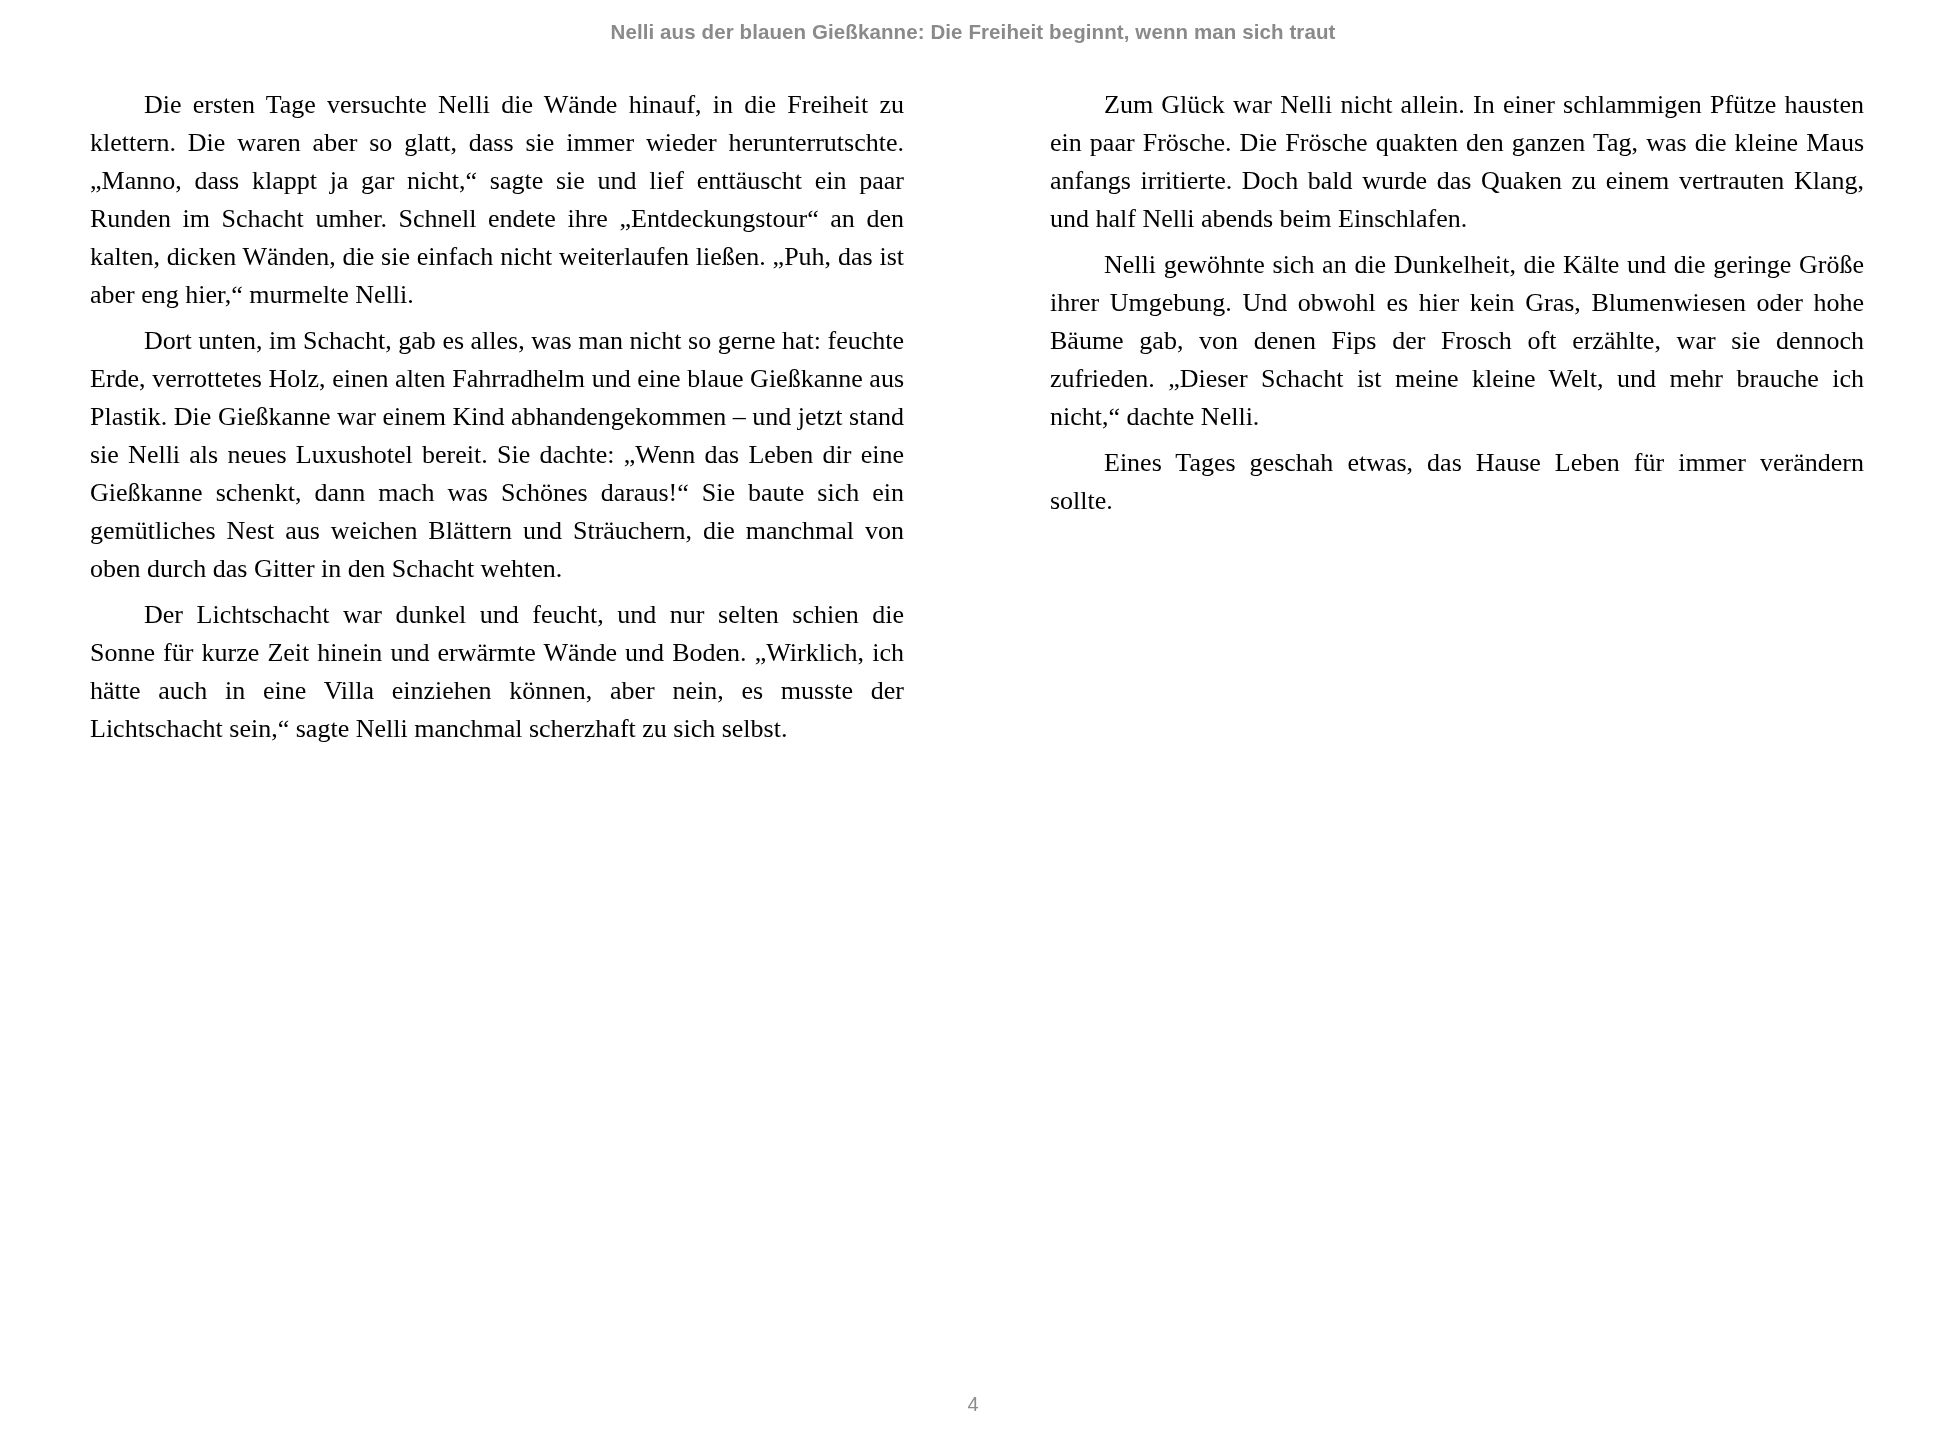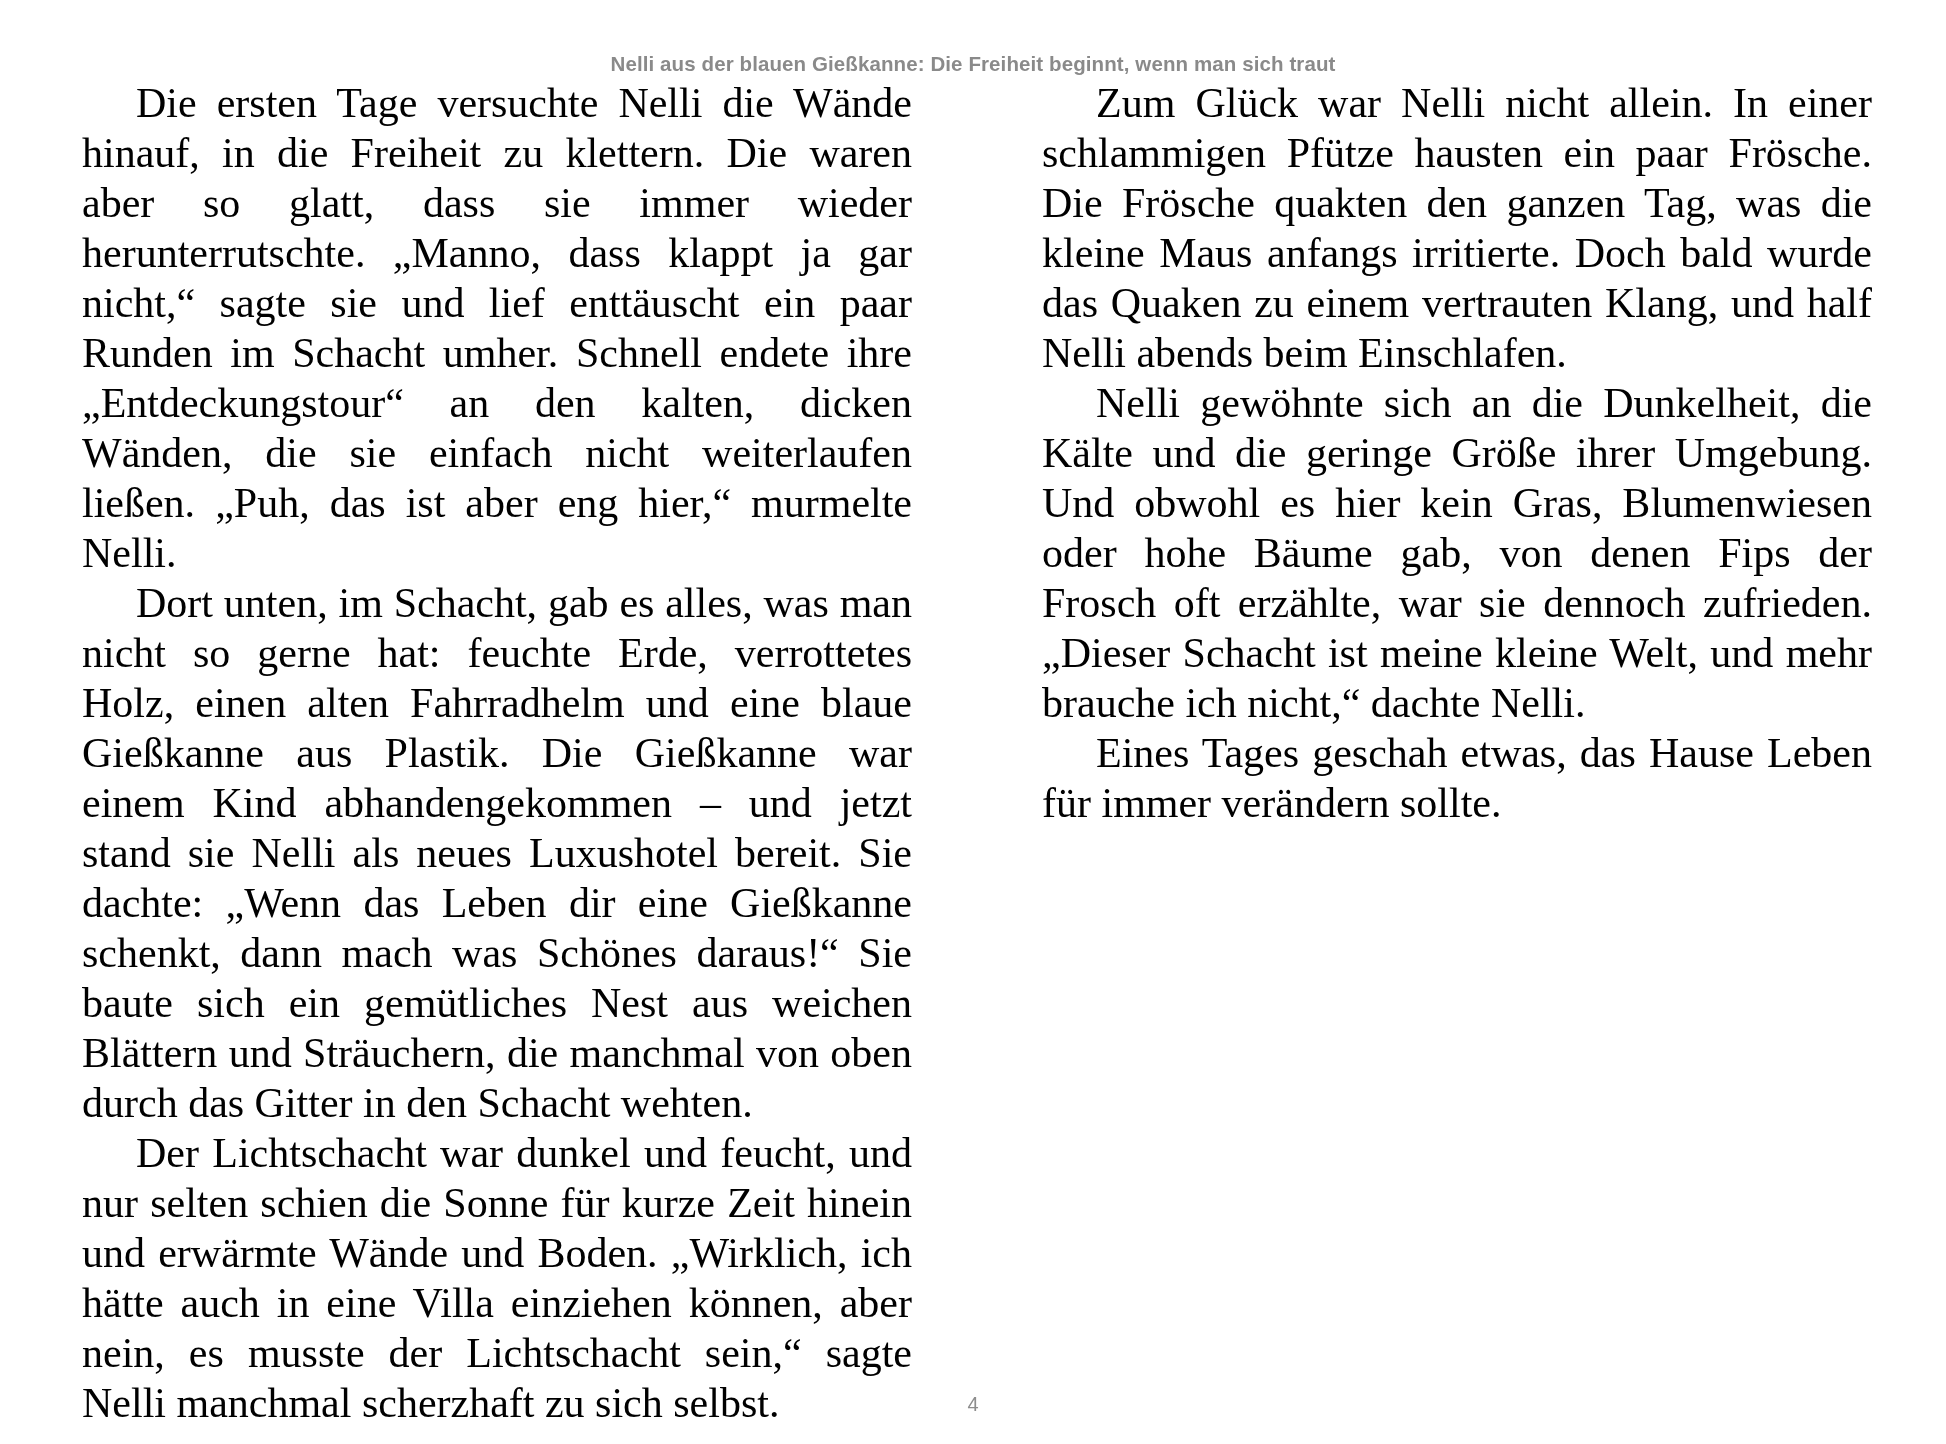--- a/index.html
+++ b/index.html
@@ -27,38 +27,37 @@
     position: absolute;
     top: 20px;
     left: 0;
     width: 1946px;
     text-align: center;
     font-family: "Liberation Sans", sans-serif;
     font-weight: bold;
     font-size: 20.5px;
     letter-spacing: 0.1px;
     color: #8a8a8a;
-    margin-top: 32px;
   }
   .columns {
     position: absolute;
     top: 78px;
     left: 82px;
     width: 1790px;
     display: flex;
     flex-direction: row;
     justify-content: space-between;
   }
   .column {
     width: 830px;
   }
   p.body-par {
-    margin: 0;
-    font-size: 42px;
-    line-height: 50px;
+    margin: 8px;
+    font-size: 26px;
+    line-height: 38px;
     text-align: justify;
     text-justify: inter-word;
     hyphens: manual;
     text-indent: 54px;
   }
   p.body-par.first {
     text-indent: 54px;
   }
   .folio {
     position: absolute;

